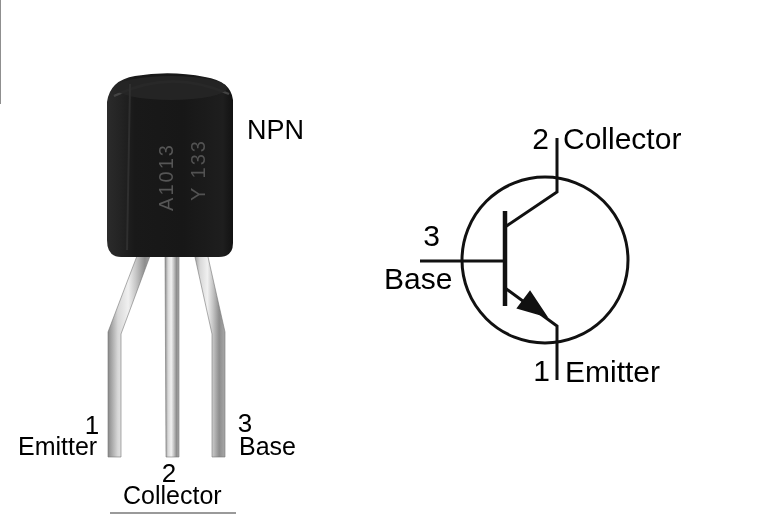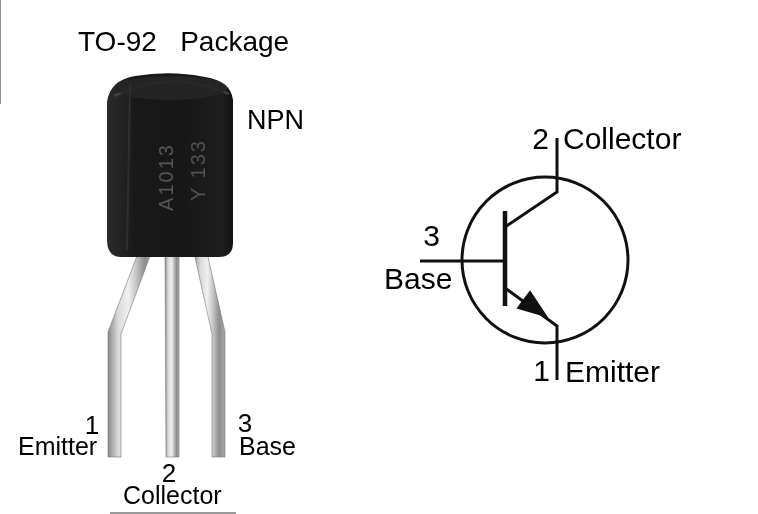--- a/index.html
+++ b/index.html
@@ -27,23 +27,22 @@
   .artifact{position:absolute;}
 </style>
 </head>
 <body>
 
 <div class="stage">
 
   <div class="artifact" style="left:0;top:0;width:1px;height:104px;background:#8f8f8f;"></div>
   <div class="artifact" style="left:110px;top:512px;width:126px;height:2px;background:#9a9a9a;"></div>
 
-  <div class="lbl title" style="left:78px;top:28px;">TO-92   Package</div>
 
-  <div class="lbl npn" style="left:247px;top:107px;">NPN</div>
+  <div class="lbl npn" style="left:247px;top:117px;">NPN</div>
 
   <svg class="abs" style="left:60px;top:60px;" width="260" height="410" viewBox="60 60 260 410">
     <defs>
       <linearGradient id="legGrad" x1="0" y1="0" x2="1" y2="0">
         <stop offset="0" stop-color="#8a8a8a"></stop>
         <stop offset="0.22" stop-color="#d8d8d8"></stop>
         <stop offset="0.45" stop-color="#f0f0f0"></stop>
         <stop offset="0.62" stop-color="#c6c6c6"></stop>
         <stop offset="0.82" stop-color="#8d8d8d"></stop>
         <stop offset="1" stop-color="#a8a8a8"></stop>

